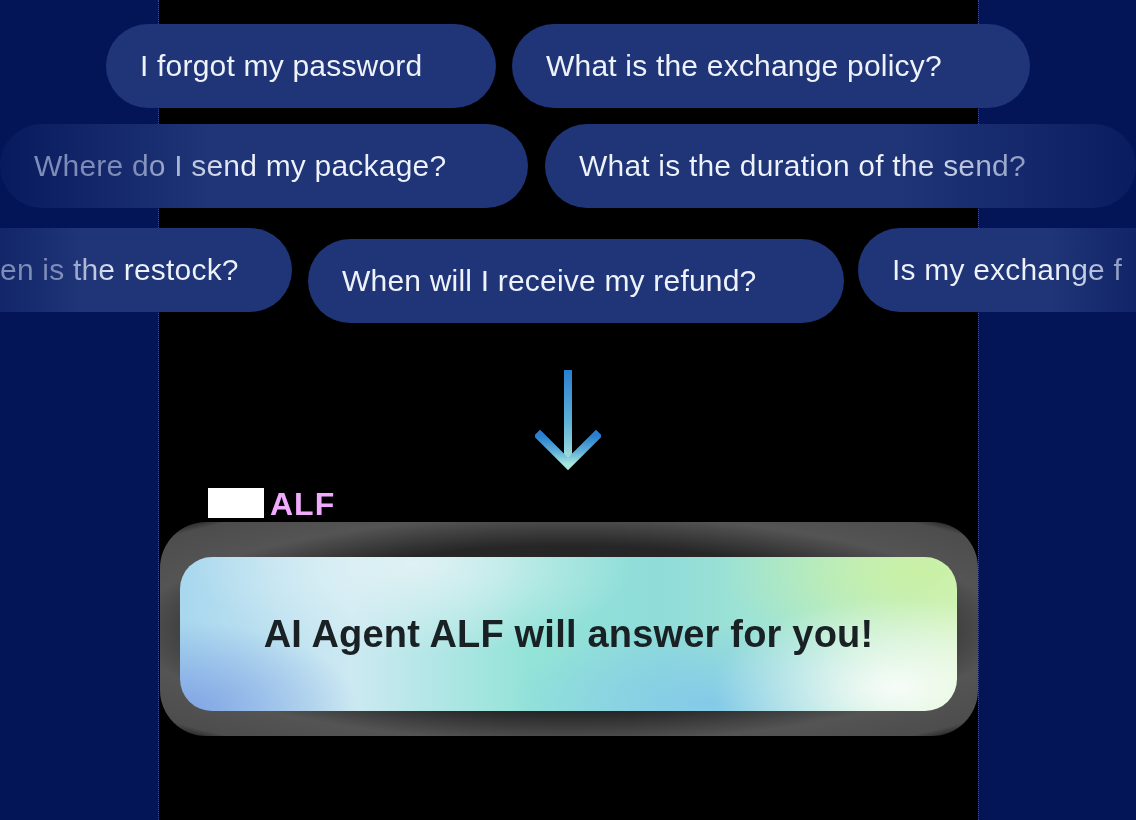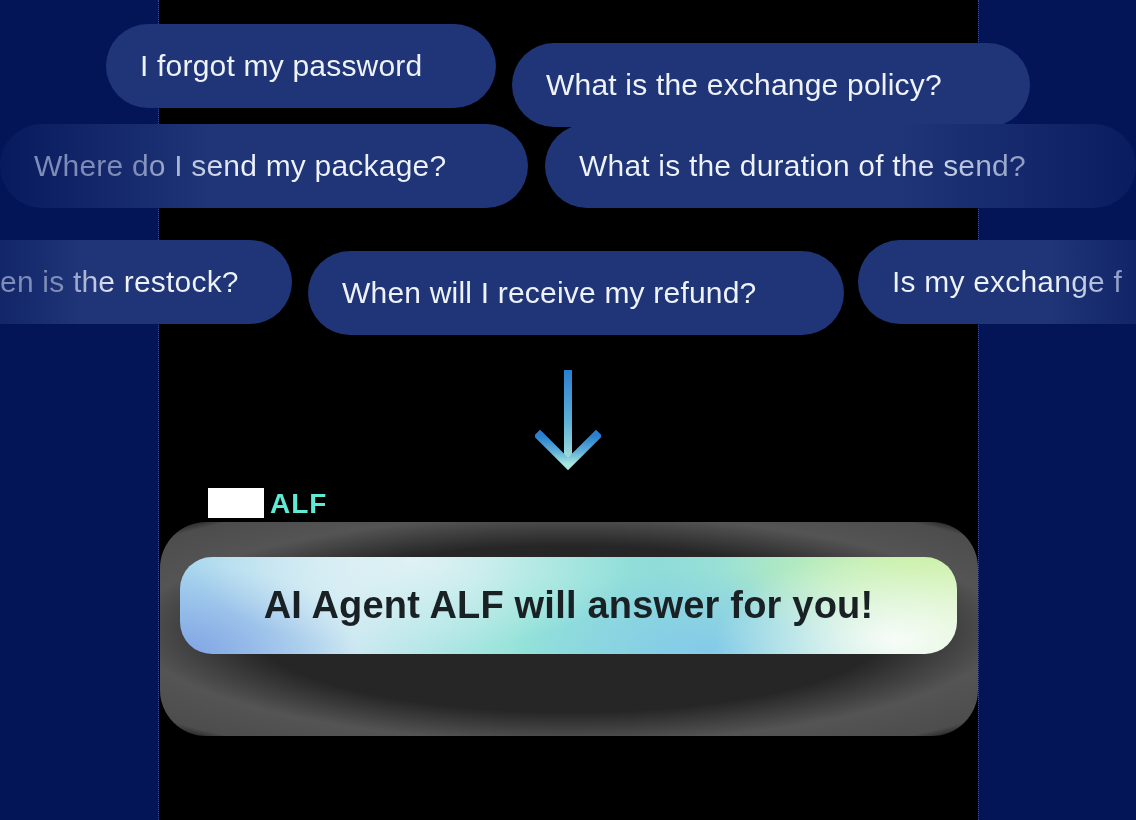--- a/index.html
+++ b/index.html
@@ -73,23 +73,23 @@
       width: 66px;
       height: 104px;
       z-index: 2;
     }
 
     .alf-label {
       position: absolute;
       left: 208px;
       top: 488px;
       height: 32px;
-      color: #5eead4;
+      color: #f0abfc;
       font-weight: bold;
-      font-size: 28px;
+      font-size: 32px;
       line-height: 32px;
       z-index: 3;
       letter-spacing: 1px;
     }
     .alf-label .badge {
       display: inline-block;
       width: 56px;
       height: 30px;
       background: #fff;
       vertical-align: top;
@@ -104,21 +104,21 @@
       height: 214px;
       border-radius: 46px;
       background: radial-gradient(ellipse at center, rgba(40,40,40,0.95) 55%, rgba(120,120,120,0.7) 75%, rgba(220,220,220,0.35) 92%, rgba(0,0,0,0) 100%);
       z-index: 1;
     }
     .answer-box {
       position: absolute;
       left: 180px;
       top: 557px;
       width: 777px;
-      height: 97px;
+      height: 154px;
       border-radius: 32px;
       background:
         radial-gradient(ellipse 180px 90px at 92% 85%, rgba(250,253,250,0.95) 0%, rgba(250,253,250,0) 100%),
         radial-gradient(ellipse 200px 80px at 95% 10%, rgba(200,240,160,0.9) 0%, rgba(200,240,160,0) 100%),
         radial-gradient(ellipse 220px 90px at 30% 5%, rgba(225,242,245,0.95) 0%, rgba(225,242,245,0) 100%),
         radial-gradient(ellipse 180px 90px at 0% 100%, rgba(125,160,228,0.95) 0%, rgba(125,160,228,0) 100%),
         radial-gradient(ellipse 200px 80px at 68% 95%, rgba(130,200,235,0.9) 0%, rgba(130,200,235,0) 100%),
         linear-gradient(90deg, #a8d7ee 0%, #cde9f2 22%, #93e3d8 45%, #8fdcd9 62%, #a6e6d2 80%, #d6f4c6 100%);
       display: flex;
       align-items: center;
@@ -136,35 +136,35 @@
 </head>
 <body>
 
 <div class="side-panel side-left"></div>
 <div class="side-panel side-right"></div>
 
 <div class="pill-row" style="top:24px;border-radius:14px;">
   <div class="pill" style="left:106px; width:390px;">
     <span class="pill-text">I forgot my password</span>
   </div>
-  <div class="pill" style="left:512px; width:518px;margin-top:19px;">
+  <div class="pill" style="left:512px; width:518px;">
     <span class="pill-text">What is the exchange policy?</span>
   </div>
 </div>
 
 <div class="pill-row" style="top:124px;">
   <div class="pill fade-left" style="left:0px; width:528px;">
     <span class="pill-text">Where do I send my package?</span>
   </div>
   <div class="pill fade-right" style="left:545px; width:591px;">
     <span class="pill-text">What is the duration of the send?</span>
   </div>
 </div>
 
-<div class="pill-row" style="top:240px;">
+<div class="pill-row" style="top:228px;">
   <div class="pill fade-left" style="left:-60px; width:352px; padding-left:60px;">
     <span class="pill-text">en is the restock?</span>
   </div>
   <div class="pill" style="left:308px; width:536px;margin-top:11px;">
     <span class="pill-text">When will I receive my refund?</span>
   </div>
   <div class="pill fade-right" style="left:858px; width:320px;">
     <span class="pill-text">Is my exchange f</span>
   </div>
 </div>

